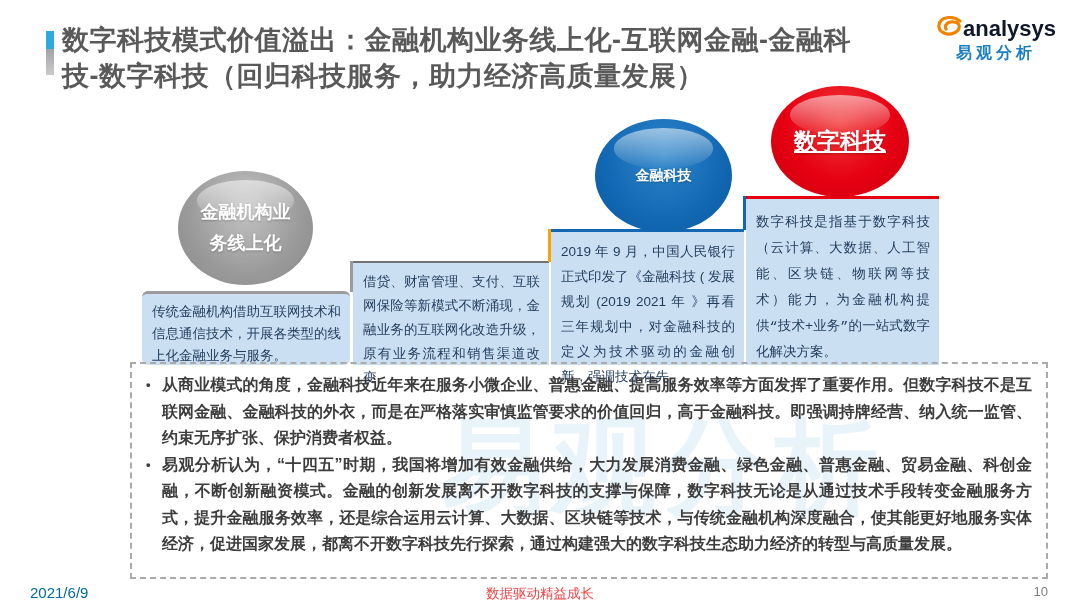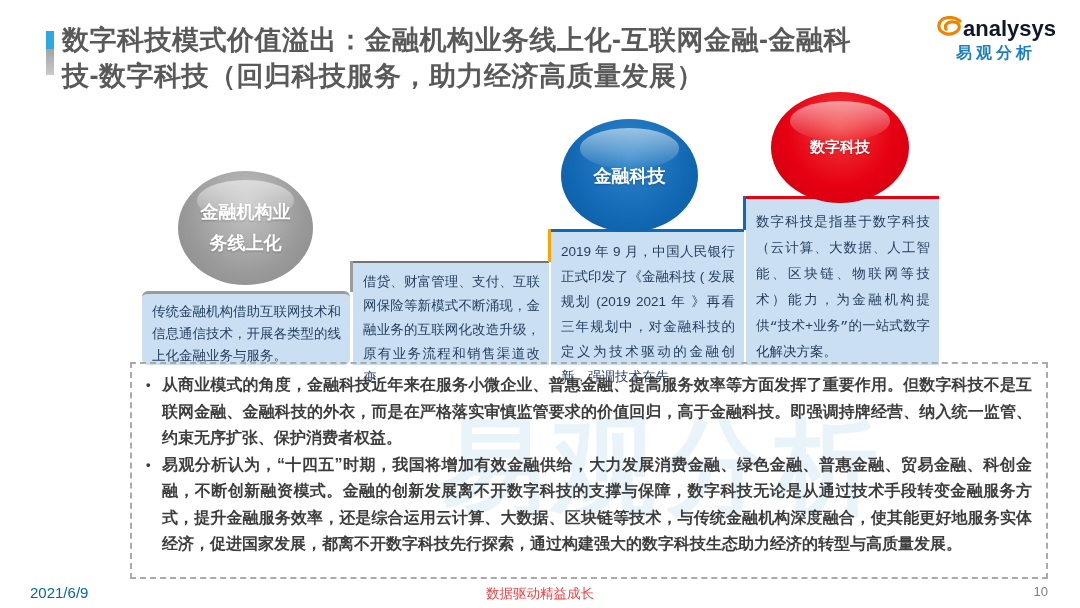--- a/index.html
+++ b/index.html
@@ -53,24 +53,24 @@
   }
   .ellipse .gloss {
     position:absolute; left:14%; top:8%; width:72%; height:36%;
     border-radius:50%;
     background:linear-gradient(180deg, rgba(255,255,255,0.55), rgba(255,255,255,0.03));
   }
   .ellipse-1 { left:178px; top:171px; width:135px; height:114px; font-size:18px; line-height:1.7;
     background:radial-gradient(ellipse at 50% 32%, #C4C4C4 0%, #9A9A9A 60%, #888888 100%); }
   .ellipse-2 { left:390px; top:149px; width:137px; height:113px; font-size:17.5px;
     background:radial-gradient(ellipse at 50% 32%, #F8B53C 0%, #F49E00 55%, #EC9100 100%); }
-  .ellipse-3 { left:561px; top:119px; width:137px; height:113px; font-size:18px;
+  .ellipse-3 { left:595px; top:119px; width:137px; height:113px; font-size:14px;
     background:radial-gradient(ellipse at 50% 32%, #2F86CB 0%, #1268B3 60%, #0B5AA0 100%); }
-  .ellipse-4 { left:771px; top:92px; width:138px; height:111px; font-size:15px;
-    background:radial-gradient(ellipse at 50% 32%, #F23C3C 0%, #E60012 55%, #CB000F 100%); }
+  .ellipse-4 { left:771px; top:86px; width:138px; height:111px; font-size:23px;
+    background:radial-gradient(ellipse at 50% 32%, #F23C3C 0%, #E60012 55%, #CB000F 100%);text-decoration:underline; }
 
   
   .watermark {
     position:absolute; left:440px; top:398px; z-index:1;
     font-size:105px; font-weight:700; color:#D6EAF7; opacity:0.55;
     letter-spacing:6px; white-space:nowrap; pointer-events:none;
   }
 
   
   .analysis-box {

